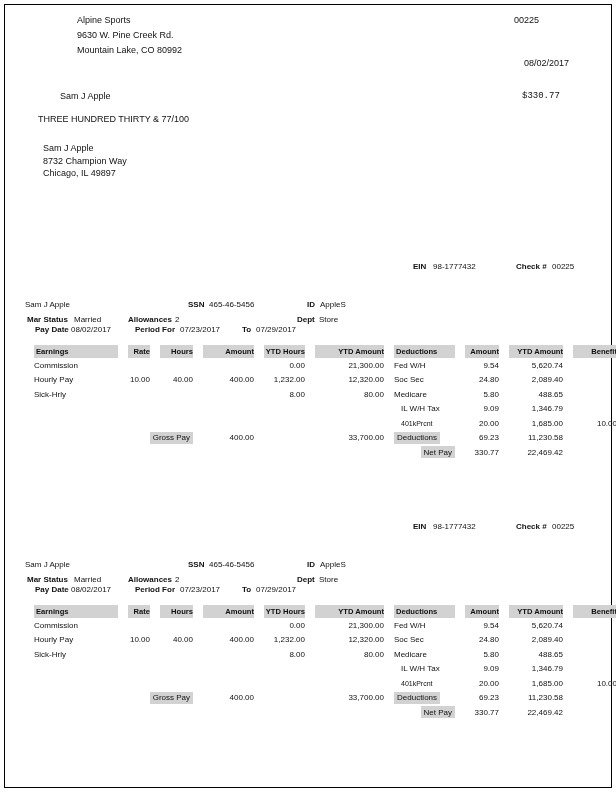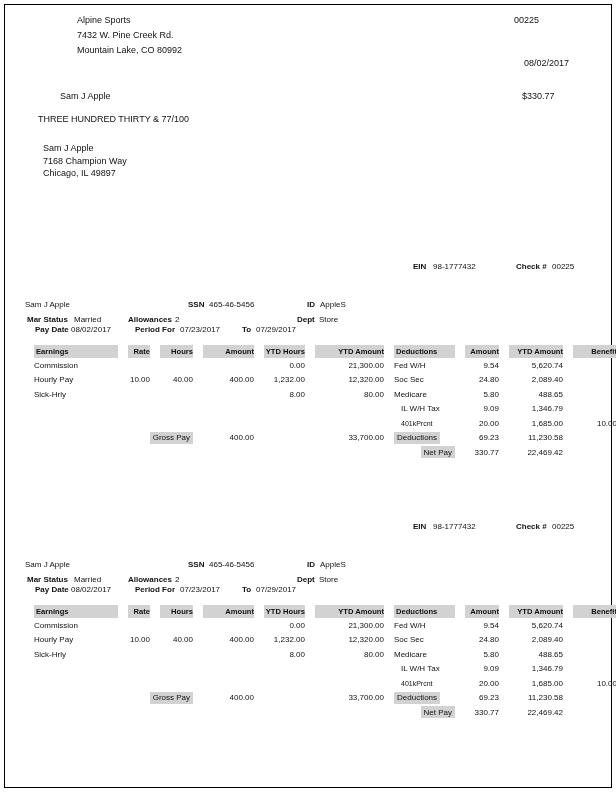--- a/index.html
+++ b/index.html
@@ -46,31 +46,31 @@
 </style>
 </head>
 <body>
 
 <div class="page">
   <div class="page-border"></div>
 
   <div>
     <div class="abs check-text" style="left:57px;top:13px;margin-left:20px;">
       <div>Alpine Sports</div>
-      <div>7432 W. Pine Creek Rd.</div>
+      <div>9630 W. Pine Creek Rd.</div>
       <div>Mountain Lake, CO  80992</div>
     </div>
     <div class="abs check-text" style="left:514px;top:13px;">00225</div>
     <div class="abs check-text" style="left:524px;top:56px;">08/02/2017</div>
     <div class="abs check-text" style="left:60px;top:89px;">Sam J Apple</div>
-    <div class="abs check-text" style="left:522px;top:89px;">$330.77</div>
+    <div class="abs check-text" style="left:522px;top:89px;font-family:Liberation Mono, monospace;">$330.77</div>
     <div class="abs check-text" style="left:38px;top:112px;">THREE HUNDRED THIRTY &amp; 77/100</div>
     <div class="abs addr-text" style="left:43px;top:142px;">
       <div>Sam J Apple</div>
-      <div>7168 Champion Way</div>
+      <div>8732 Champion Way</div>
       <div>Chicago, IL  49897</div>
     </div>
   </div>
 
   <div class="stub" style="top:257px;">
     <div class="line ein-line">
       <span class="b" style="left:413px;">EIN</span>
       <span style="left:433px;">98-1777432</span>
       <span class="b" style="left:516px;">Check #</span>
       <span style="left:552px;">00225</span>

